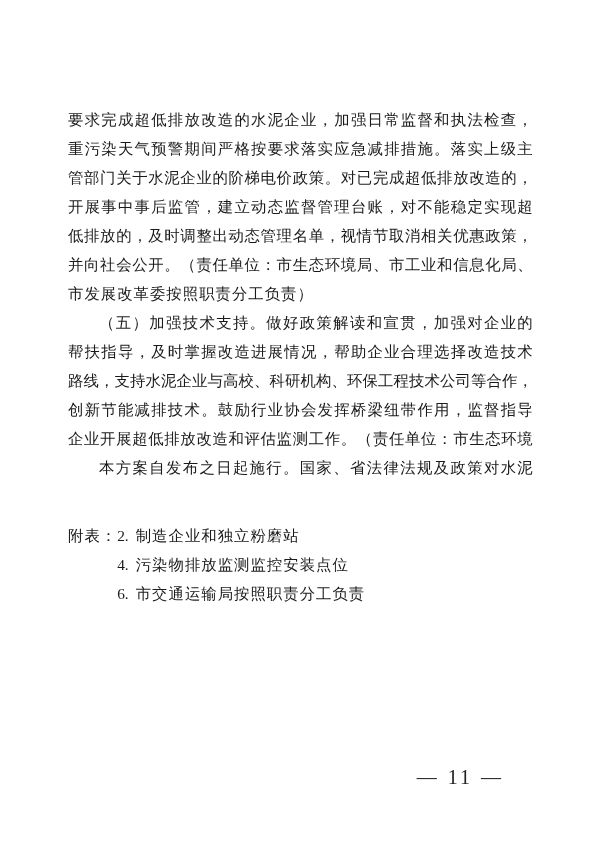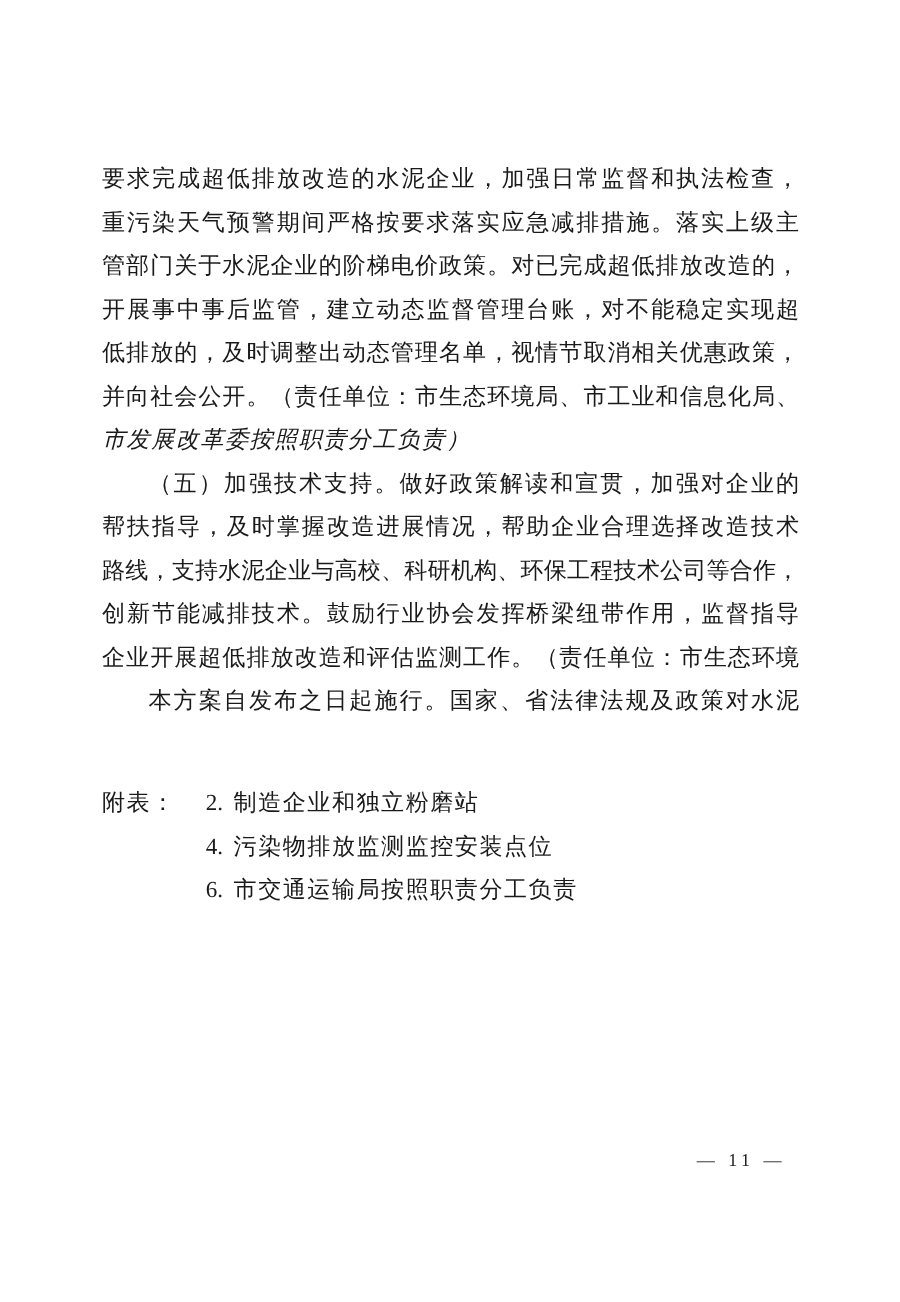--- a/index.html
+++ b/index.html
@@ -31,34 +31,33 @@
   
   .jline {
     display: flex;
     justify-content: space-between;
     align-items: baseline;
   }
   .jline span { display: block; }
   
   .indent { padding-left: 31px; }
   
-  .nline { letter-spacing: 1px; font-style: italic; }
+  .nline { letter-spacing: 1px; }
   .attach {
     display: flex;
     margin-top: 39px;
     letter-spacing: 1px;
-    gap: 20px;
   }
   .attach-label { white-space: nowrap; }
   .aitem .num { margin-right: 7px; letter-spacing: 0; }
   .pagenum {
     position: absolute;
     top: 766px;
-    right: 76px;
-    font-size: 12px;
+    right: 96px;
+    font-size: 20px;
     letter-spacing: 3px;
     color: #222222;
     white-space: nowrap;
   }
 </style>
 </head>
 <body>
 
 <div class="page">
   <div class="textblock">

